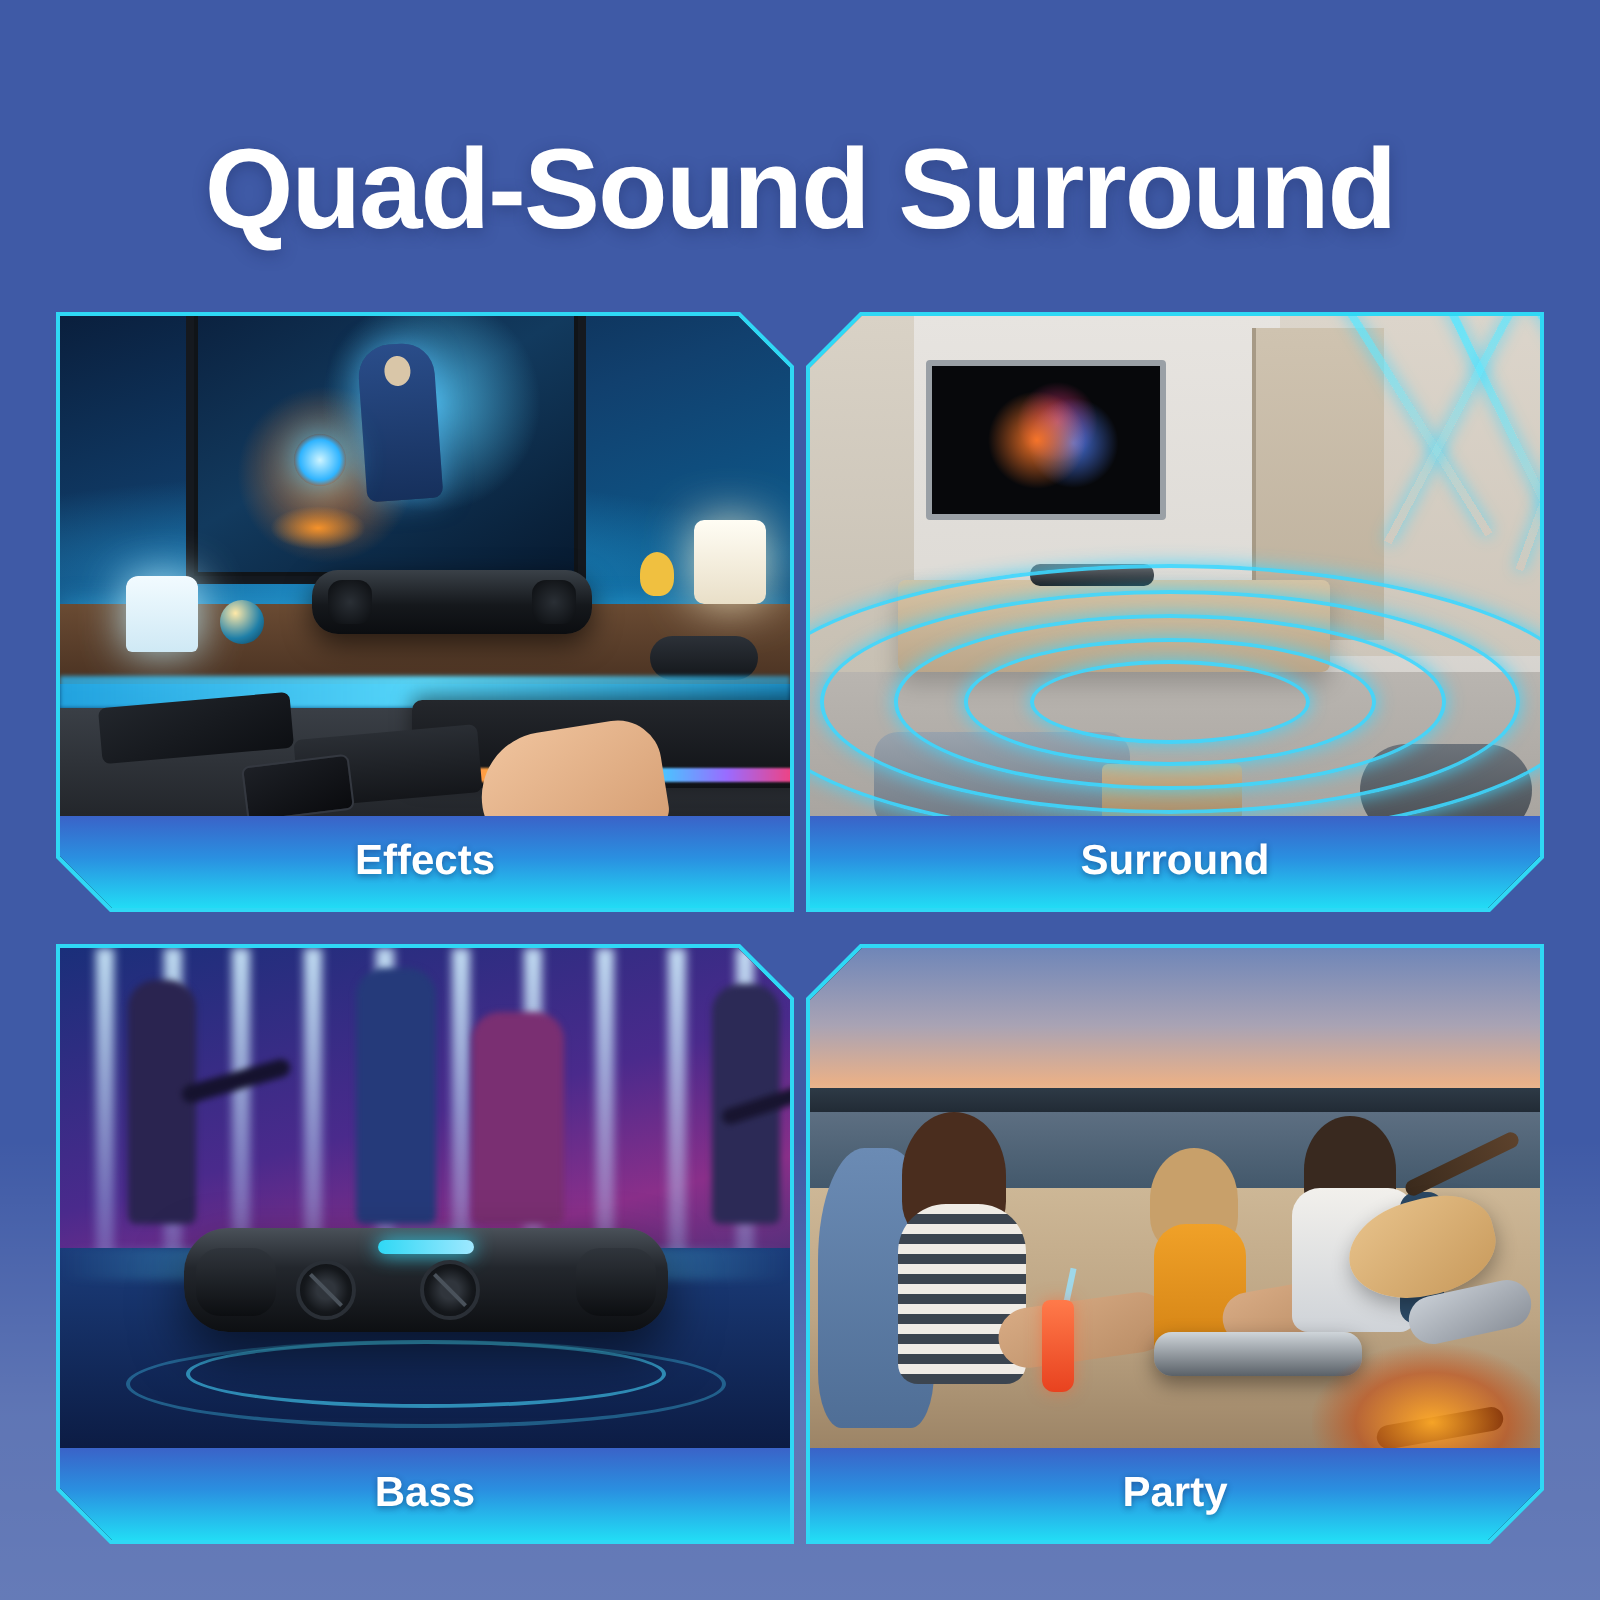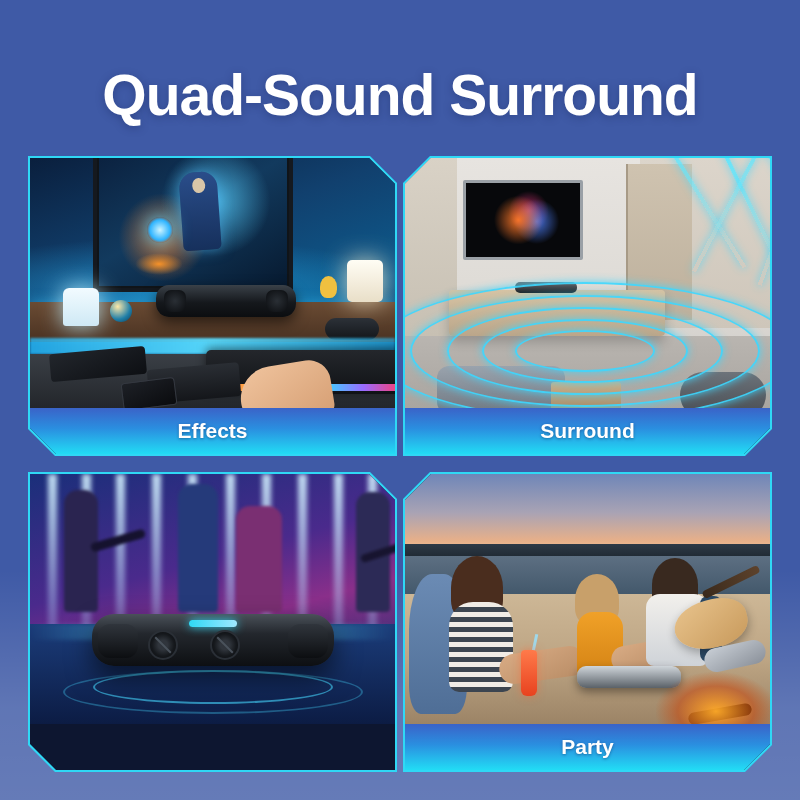--- a/index.html
+++ b/index.html
@@ -247,20 +247,23 @@
           <div class="b-sheen"></div>
         <div class="b-ripple" style="width:240px;height:34px;"></div>
         <div class="b-ripple" style="width:300px;height:44px;opacity:.55;"></div>
         <div class="b-spk">
           <div class="b-cap" style="left:6px;"></div>
           <div class="b-drv" style="left:56px;"></div>
           <div class="b-drv" style="left:118px;"></div>
           <div class="b-cap" style="right:6px;"></div>
         </div>
       </div>
+      <div class="label-band">
+        <span>Bass</span>
+      </div>
     </div>
   </div>
 
   <div class="card flip">
     <div class="card-glow"></div>
     <div class="card-inner">
       <div class="scene">
         <div class="p-sky"></div>
           <div class="p-land"></div>
         <div class="p-sea"></div>

